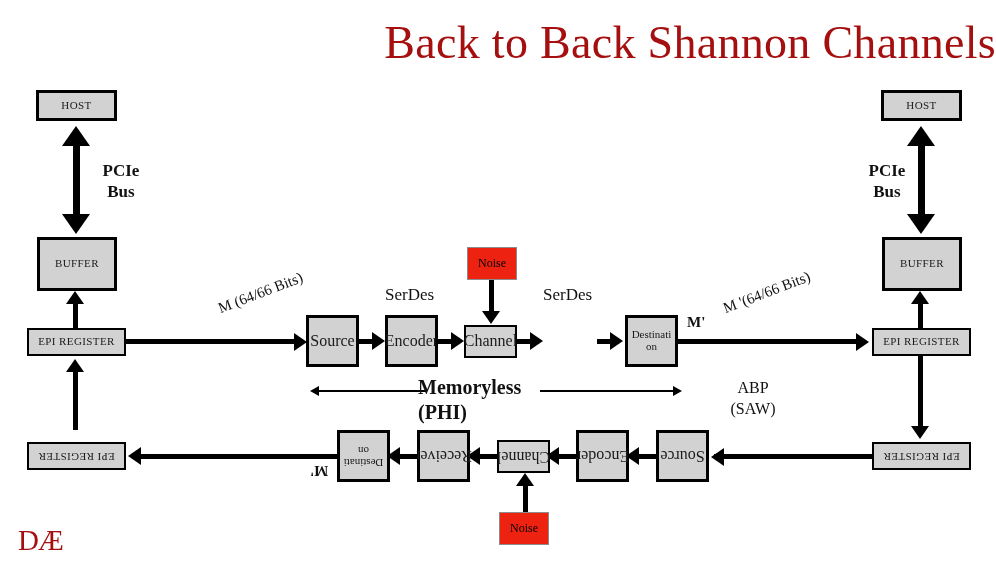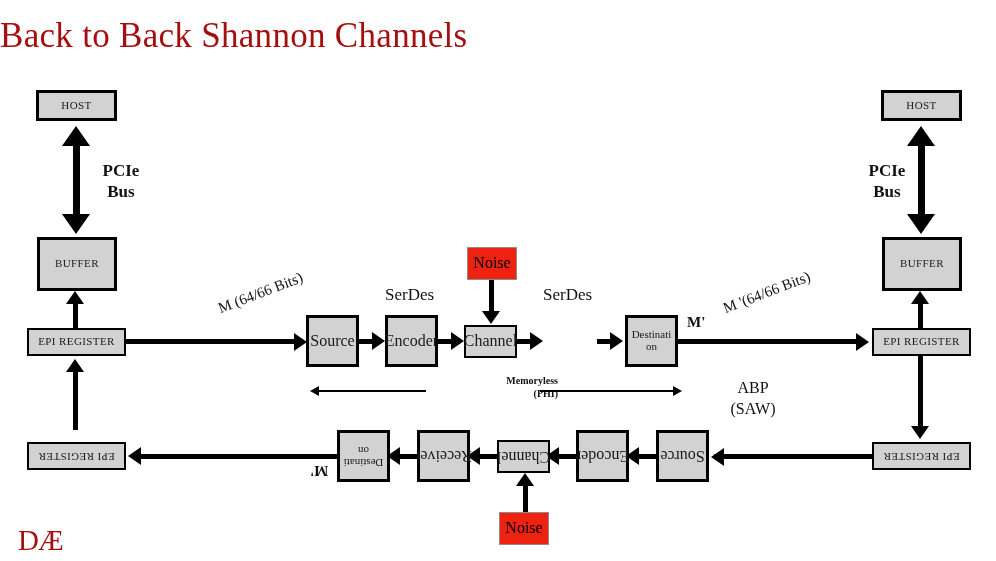--- a/index.html
+++ b/index.html
@@ -13,23 +13,23 @@
     background: #ffffff;
     overflow: hidden;
     font-family: "Liberation Serif", "DejaVu Serif", serif;
   }
 
   
   #title {
     position: absolute;
     left: 0; top: 16px;
     width: 996px;
-    text-align: left;
-    font-family: "Liberation Serif", "DejaVu Serif", serif;
-    font-size: 35px;
+    text-align: right;
+    font-family: "Liberation Serif", "DejaVu Serif", serif;
+    font-size: 46px;
     font-weight: 400;
     letter-spacing: 0.3px;
     color: #a50f0f;
     white-space: nowrap;
   }
 
   
   .box {
     position: absolute;
     box-sizing: border-box;
@@ -46,21 +46,21 @@
   .box.thin { border-width: 2px; justify-content: center; }
   .box.noise {
     background: #ee2211;
     border: 1px solid #8c8c8c;
     color: #000000;
   }
   .flip { transform: rotate(180deg); }
 
   .b-rail  { font-size: 11px; letter-spacing: .4px; }
   .b-chain { font-size: 16px; }
-  .b-noise { font-size: 16px; }
+  .b-noise { font-size: 12px; }
 
   
   .hline {
     position: absolute;
     background: #000000;
     height: 5px;
   }
   .vline {
     position: absolute;
     background: #000000;
@@ -137,23 +137,23 @@
     text-align: center;
     font-family: "Liberation Serif", "DejaVu Serif", serif;
     font-weight: bold;
     font-size: 17px;
     color: #111111;
     line-height: 1.25;
   }
   .serdes { font-size: 17px; }
   .memoryless {
     position: absolute;
-    text-align: right;
+    text-align: left;
     font-weight: bold;
-    font-size: 10px;
+    font-size: 20px;
     line-height: 1.25;
     color: #111111;
     font-family: "Liberation Serif", "DejaVu Serif", serif;
   }
   .abp {
     position: absolute;
     text-align: center;
     font-size: 16px;
     line-height: 1.3;
     color: #111111;

